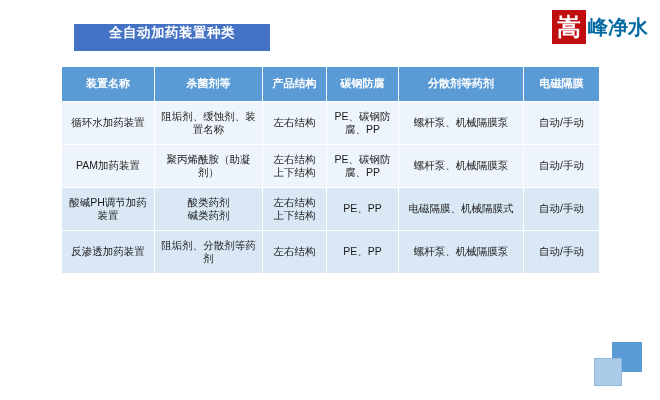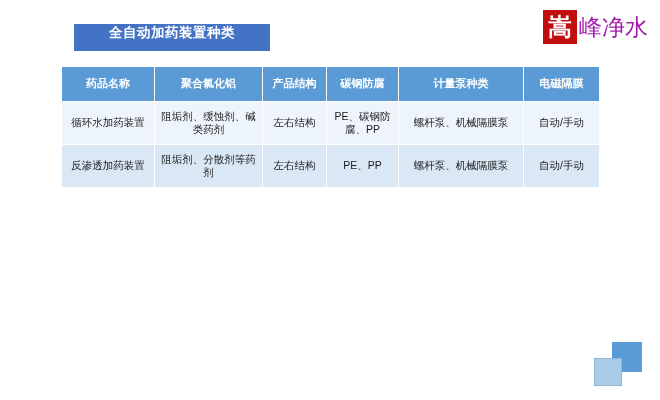--- a/index.html
+++ b/index.html
@@ -34,23 +34,23 @@
     height: 34px;
     background: #c00d0d;
     color: #ffffff;
     font-size: 24px;
     line-height: 34px;
     text-align: center;
     font-family: "DejaVu Sans", sans-serif;
     font-weight: bold;
   }
   .logo-text {
-    font-size: 23px;
-    font-weight: normal;
-    color: #a21caf;
+    font-size: 20px;
+    font-weight: bold;
+    color: #0369a1;
     letter-spacing: 0px;
     font-family: "DejaVu Sans", sans-serif;
   }
   
   .title-bar {
     position: absolute;
     left: 74px;
     top: 24px;
     width: 196px;
     height: 27px;
@@ -153,35 +153,51 @@
       <colgroup>
         <col class="c0">
           <col class="c1">
           <col class="c2">
           <col class="c3">
           <col class="c4">
           <col class="c5">
       </colgroup>
       <thead>
         <tr>
-          <th>药品名称</th>
-          <th>聚合氯化铝</th>
+          <th>装置名称</th>
+          <th>杀菌剂等</th>
           <th>产品结构</th>
           <th>碳钢防腐</th>
-          <th>计量泵种类</th>
+          <th>分散剂等药剂</th>
           <th>电磁隔膜</th>
         </tr>
       </thead>
       <tbody id="tbody">
           <tr class="even">
             <td>循环水加药装置</td>
-            <td>阻垢剂、缓蚀剂、碱类药剂</td>
+            <td>阻垢剂、缓蚀剂、装置名称</td>
             <td>左右结构</td>
             <td>PE、碳钢防腐、PP</td>
             <td>螺杆泵、机械隔膜泵</td>
+            <td>自动/手动</td>
+          </tr>
+          <tr class="even">
+            <td>PAM加药装置</td>
+            <td>聚丙烯酰胺（助凝剂）</td>
+            <td>左右结构<br>上下结构</td>
+            <td>PE、碳钢防腐、PP</td>
+            <td>螺杆泵、机械隔膜泵</td>
+            <td>自动/手动</td>
+          </tr>
+          <tr class="odd">
+            <td>酸碱PH调节加药装置</td>
+            <td>酸类药剂<br>碱类药剂</td>
+            <td>左右结构<br>上下结构</td>
+            <td>PE、PP</td>
+            <td>电磁隔膜、机械隔膜式</td>
             <td>自动/手动</td>
           </tr>
           <tr class="odd">
             <td>反渗透加药装置</td>
             <td>阻垢剂、分散剂等药剂</td>
             <td>左右结构</td>
             <td>PE、PP</td>
             <td>螺杆泵、机械隔膜泵</td>
             <td>自动/手动</td>
           </tr>

